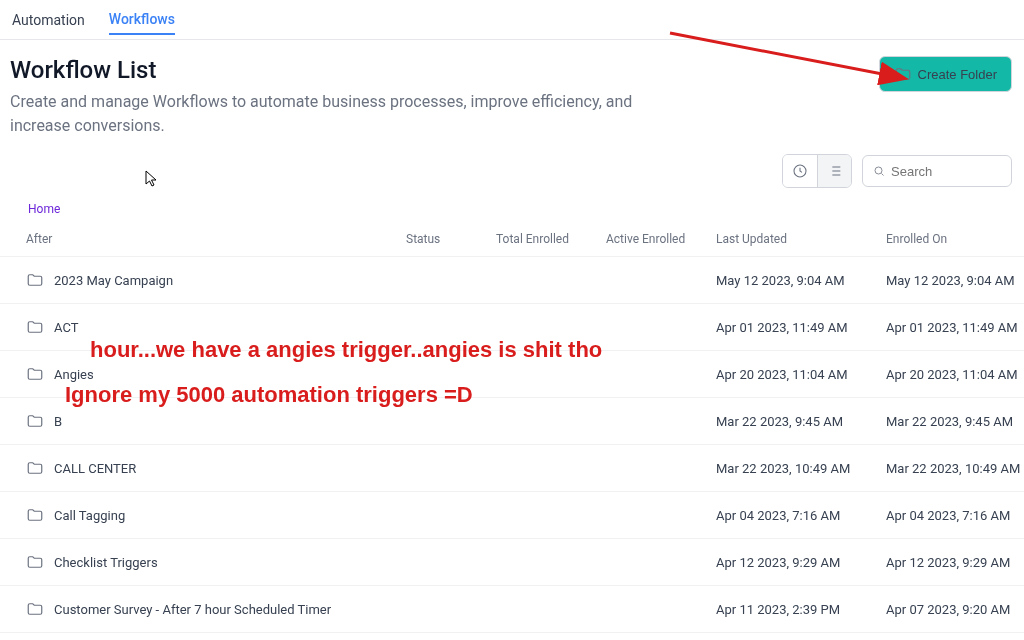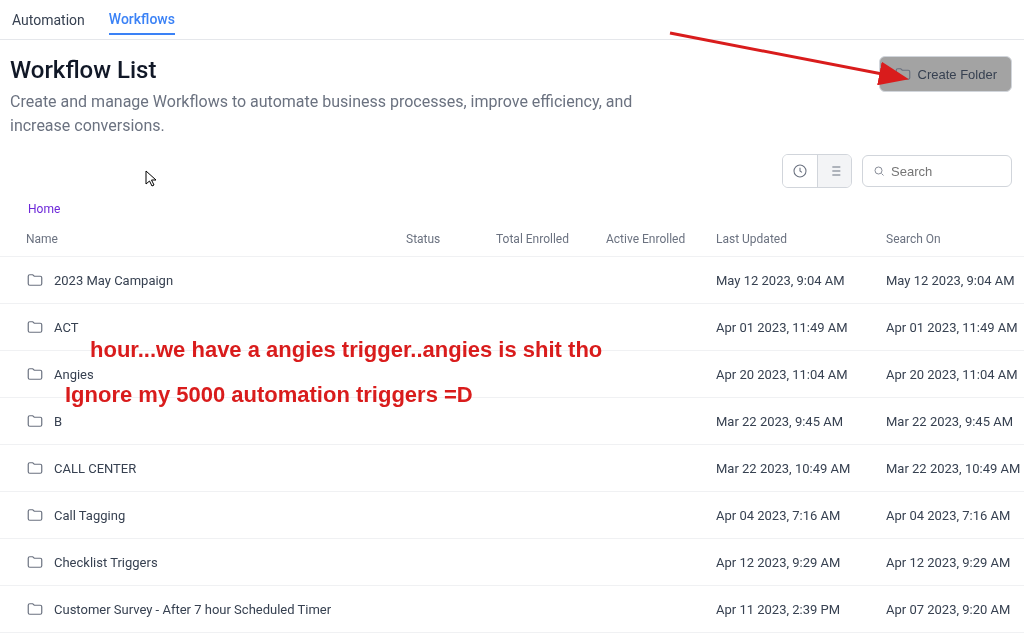--- a/index.html
+++ b/index.html
@@ -48,21 +48,21 @@
     .page-desc {
       font-size: 16px;
       color: #6b7280;
       line-height: 1.5;
     }
     .create-folder-btn {
       display: flex;
       align-items: center;
       gap: 6px;
       padding: 8px 14px;
-      background: #a3a3a3;
+      background: #14b8a6;
       border: 1px solid #d1d5db;
       border-radius: 6px;
       font-size: 13px;
       color: #374151;
       cursor: pointer;
     }
     .toolbar-row {
       display: flex;
       justify-content: flex-end;
       padding: 0 12px 8px 12px;
@@ -211,26 +211,26 @@
         <path d="M21 21l-4-4"></path>
       </svg>
     <input type="text" placeholder="Search" style="">
   </div>
 </div>
 
 <div class="breadcrumb">Home</div>
 
 <div class="table">
   <div class="thead">
-    <div class="col">Name</div>
+    <div class="col">After</div>
     <div class="col">Status</div>
     <div class="col">Total Enrolled</div>
     <div class="col">Active Enrolled</div>
     <div class="col">Last Updated</div>
-    <div class="col">Search On</div>
+    <div class="col">Enrolled On</div>
   </div>
   <div id="rows">
       <div class="row">
     <div class="name-cell">
       <svg class="folder-icon stroke-icon" viewBox="0 0 24 24">
             <path d="M3 7a2 2 0 0 1 2-2h4l2 2h8a2 2 0 0 1 2 2v8a2 2 0 0 1-2 2H5a2 2 0 0 1-2-2V7z"></path>
           </svg>
       <span>2023 May Campaign</span>
     </div>
     <div class="cell"></div>

